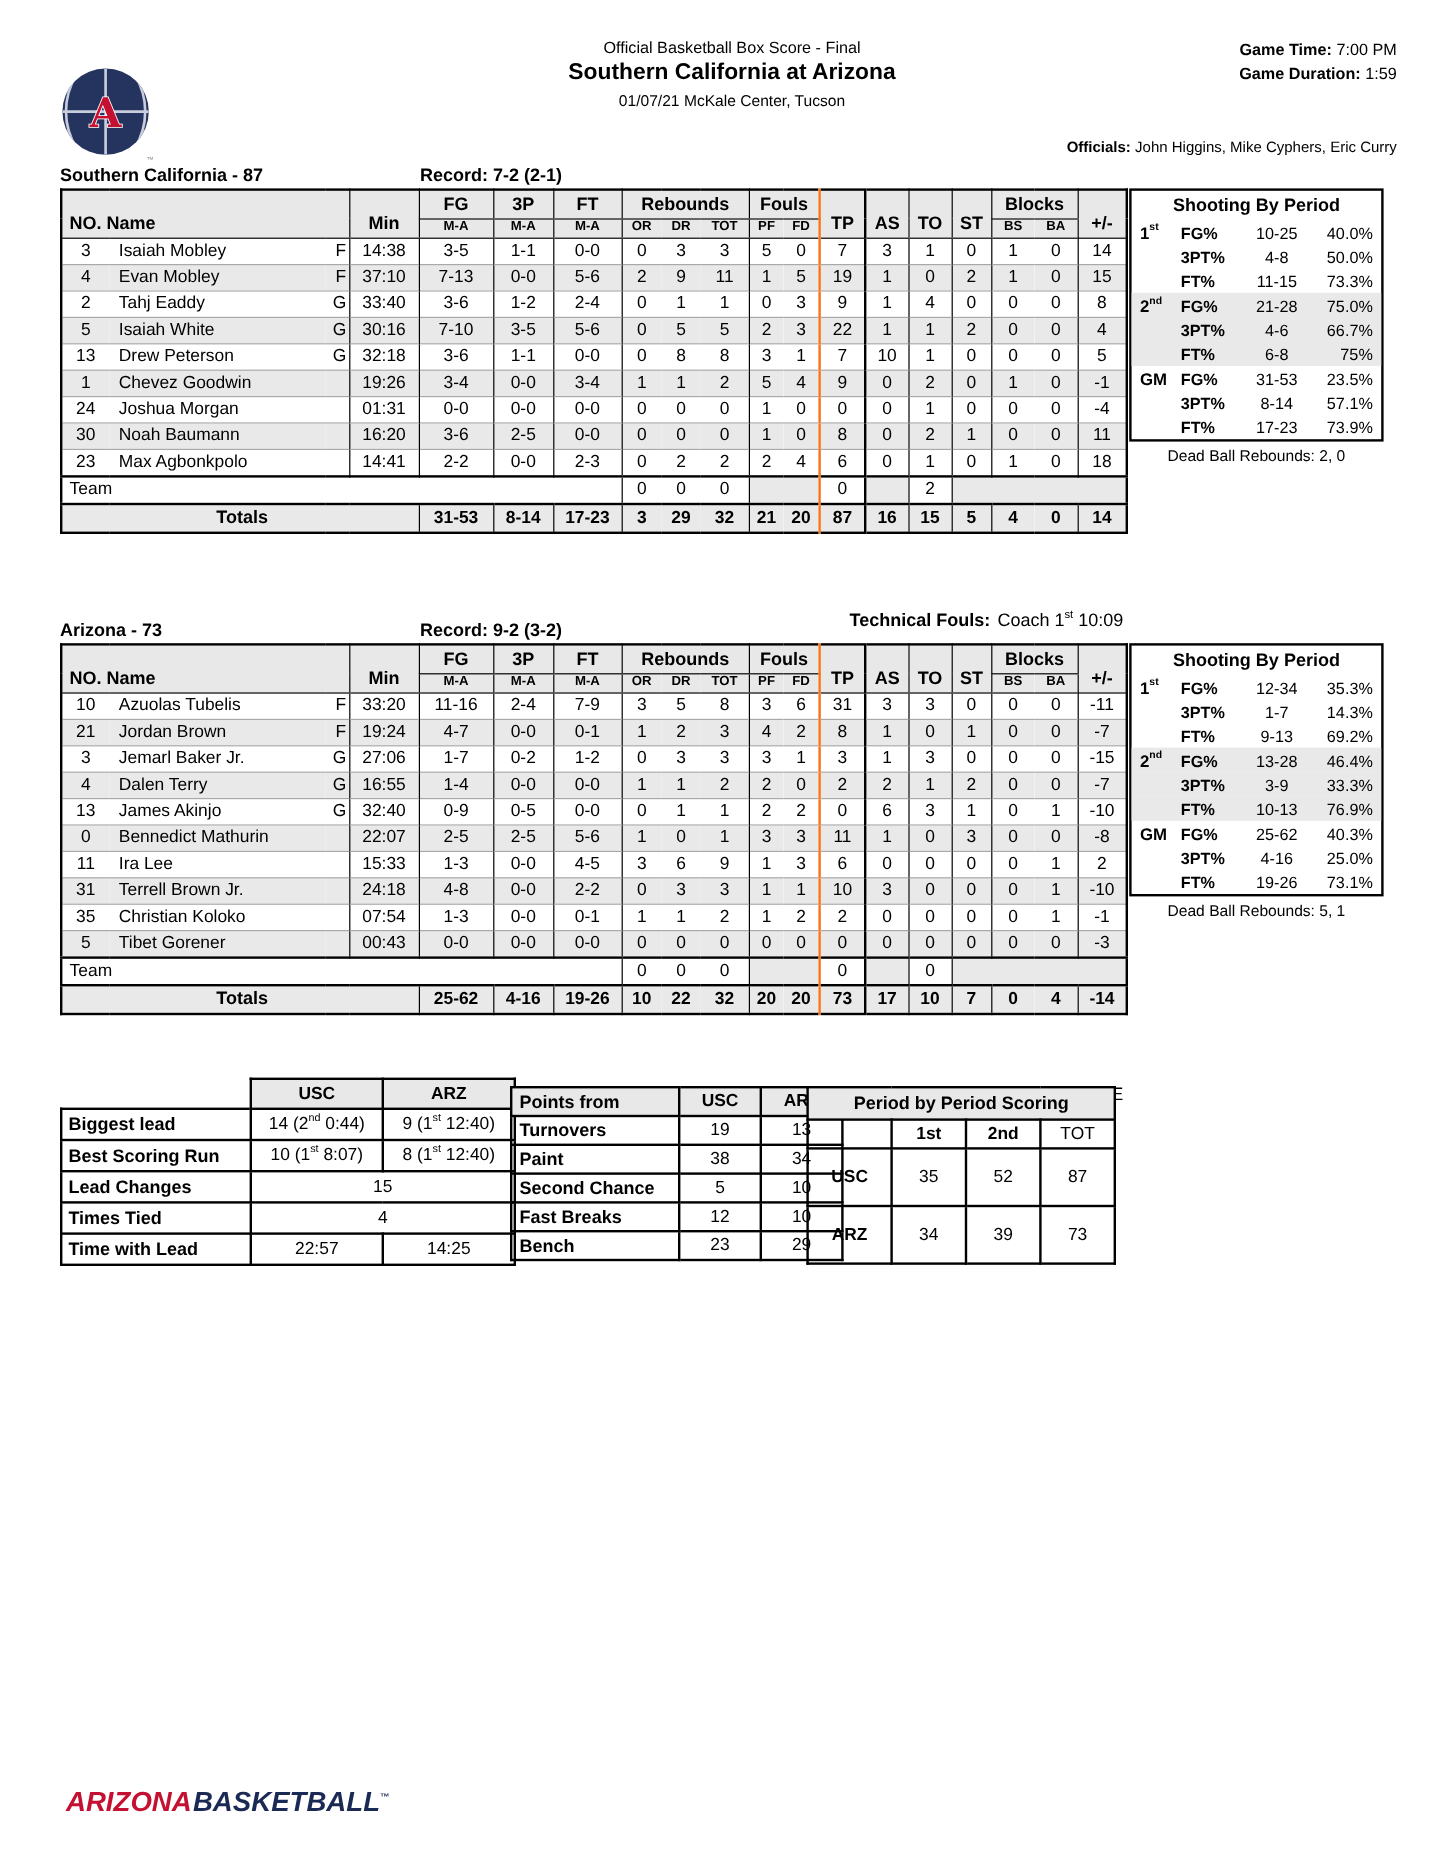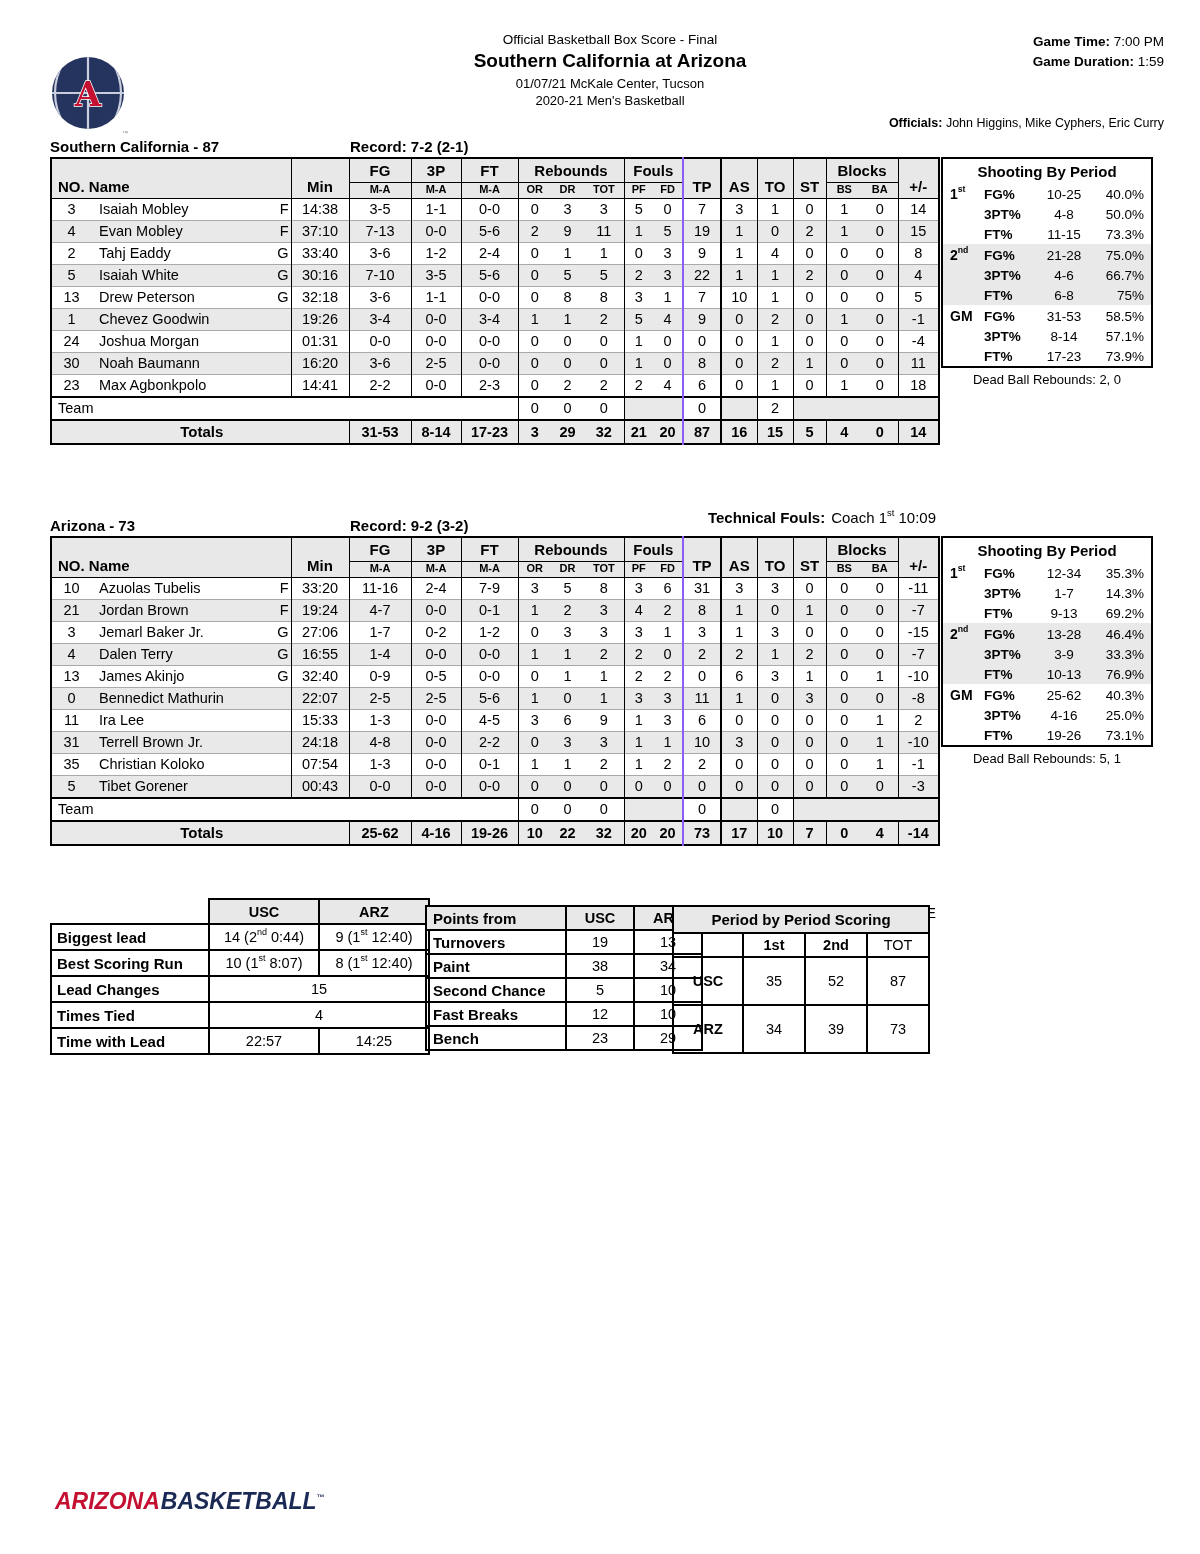--- a/index.html
+++ b/index.html
@@ -34,21 +34,21 @@
   .box tbody tr.prow td{border-top:1px solid #a9a9a9;}
   .box tbody tr.alt td{background:#e9e9e9;}
   .box td.c-name{text-align:left;padding-left:8px;}
   .box td.c-pos{text-align:right;padding-right:2px;}
   .box tr.team-row td{border-top:2px solid #000;}
   .box tr.team-row td.blank{background:#e9e9e9;}
   .box tr.totals-row td{border-top:2px solid #000;background:#e9e9e9;font-weight:bold;}
   .box td.tlab{text-align:left;padding-left:6px;}
   .box td.tlab-bold{text-align:center;padding-left:6px;font-size:15px;}
   .bL{border-left:1px solid #000;}
-  .bL2{border-left:2px solid #8b5cf6;}
+  .bL2{border-left:2px solid #f97316;}
   .bR2{border-right:2px solid #000;}
 
   
   .shoot-wrap{position:absolute;left:941px;width:212px;}
   .panel{border:2px solid #000;background:#fff;}
   .panel-title{font-weight:bold;font-size:15px;text-align:center;padding:4px 0 3px;}
   .p-row{display:flex;align-items:baseline;font-size:13.5px;padding:2.5px 7px;}
   .p-row.g2{background:#e9e9e9;}
   .p-period{width:34px;font-weight:bold;font-size:14px;}
   .p-stat{width:52px;font-weight:bold;}
@@ -106,21 +106,20 @@
     </g>
     <text x="38" y="51" font-size="34" font-family="DejaVu Serif, serif" font-weight="bold" text-anchor="middle" fill="#c41132" stroke="#ffffff" stroke-width="1.4" paint-order="stroke">A</text>
     <text x="72" y="80" font-size="6" fill="#8a8a8a">™</text>
   </svg>
 </div>
 
 <div class="hdr-center">
   <div class="hdr-doc">Official Basketball Box Score - Final</div>
   <div class="hdr-matchup">Southern California at Arizona</div>
   <div class="hdr-venue">01/07/21 McKale Center, Tucson</div>
-  <div class="hdr-season">2020-21 Men's Basketball</div>
 </div>
 
 <div class="gameinfo">
   <div><span class="b">Game Time:</span> <span>7:00 PM</span></div>
   <div><span class="b">Game Duration:</span> <span>1:59</span></div>
 </div>
 
 <div class="officials">
   <span class="b">Officials:</span>
   <span>John Higgins, Mike Cyphers, Eric Curry</span>
@@ -441,21 +440,21 @@
         <div class="p-row g2">
           <span class="p-period"></span>
           <span class="p-stat">FT%</span>
           <span class="p-ma">6-8</span>
           <span class="p-pct">75%</span>
         </div>
         <div class="p-row">
           <span class="p-period">GM</span>
           <span class="p-stat">FG%</span>
           <span class="p-ma">31-53</span>
-          <span class="p-pct">58.5%</span>
+          <span class="p-pct">23.5%</span>
         </div>
         <div class="p-row">
           <span class="p-period"></span>
           <span class="p-stat">3PT%</span>
           <span class="p-ma">8-14</span>
           <span class="p-pct">57.1%</span>
         </div>
         <div class="p-row">
           <span class="p-period"></span>
           <span class="p-stat">FT%</span>

